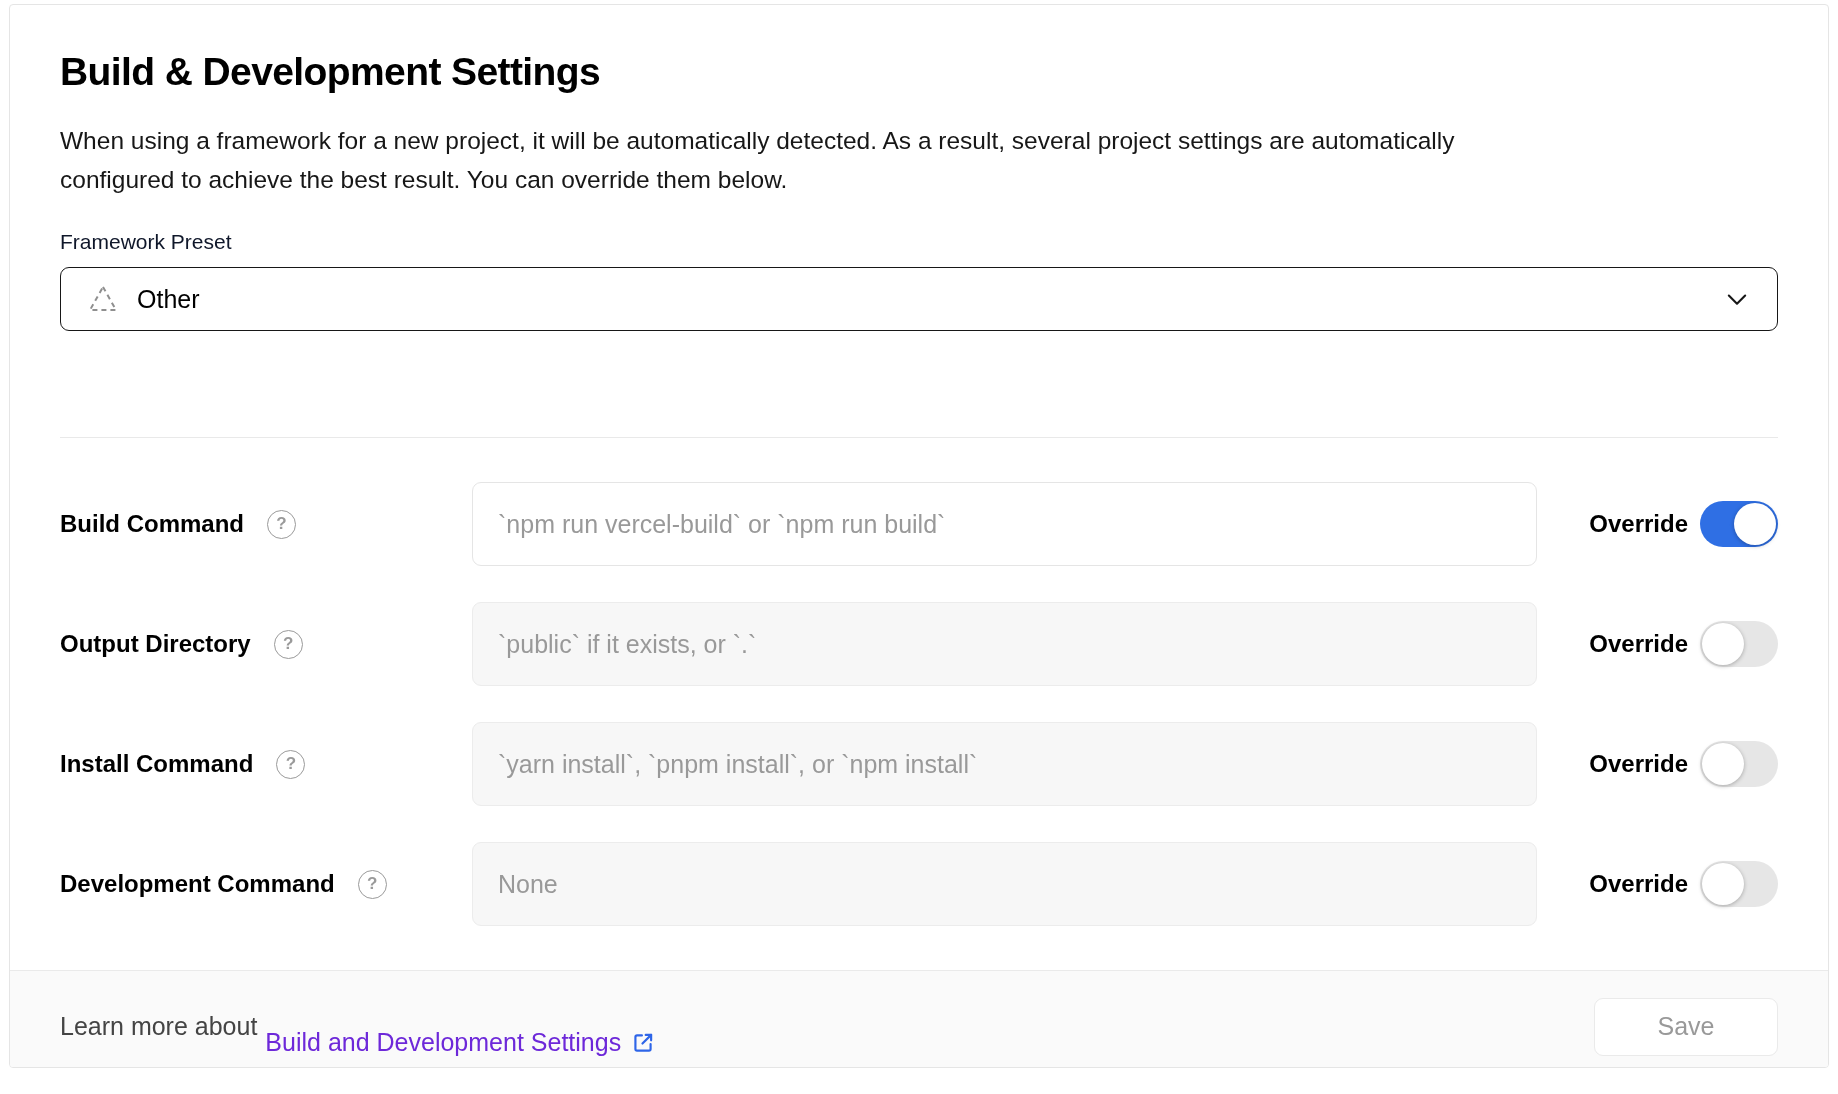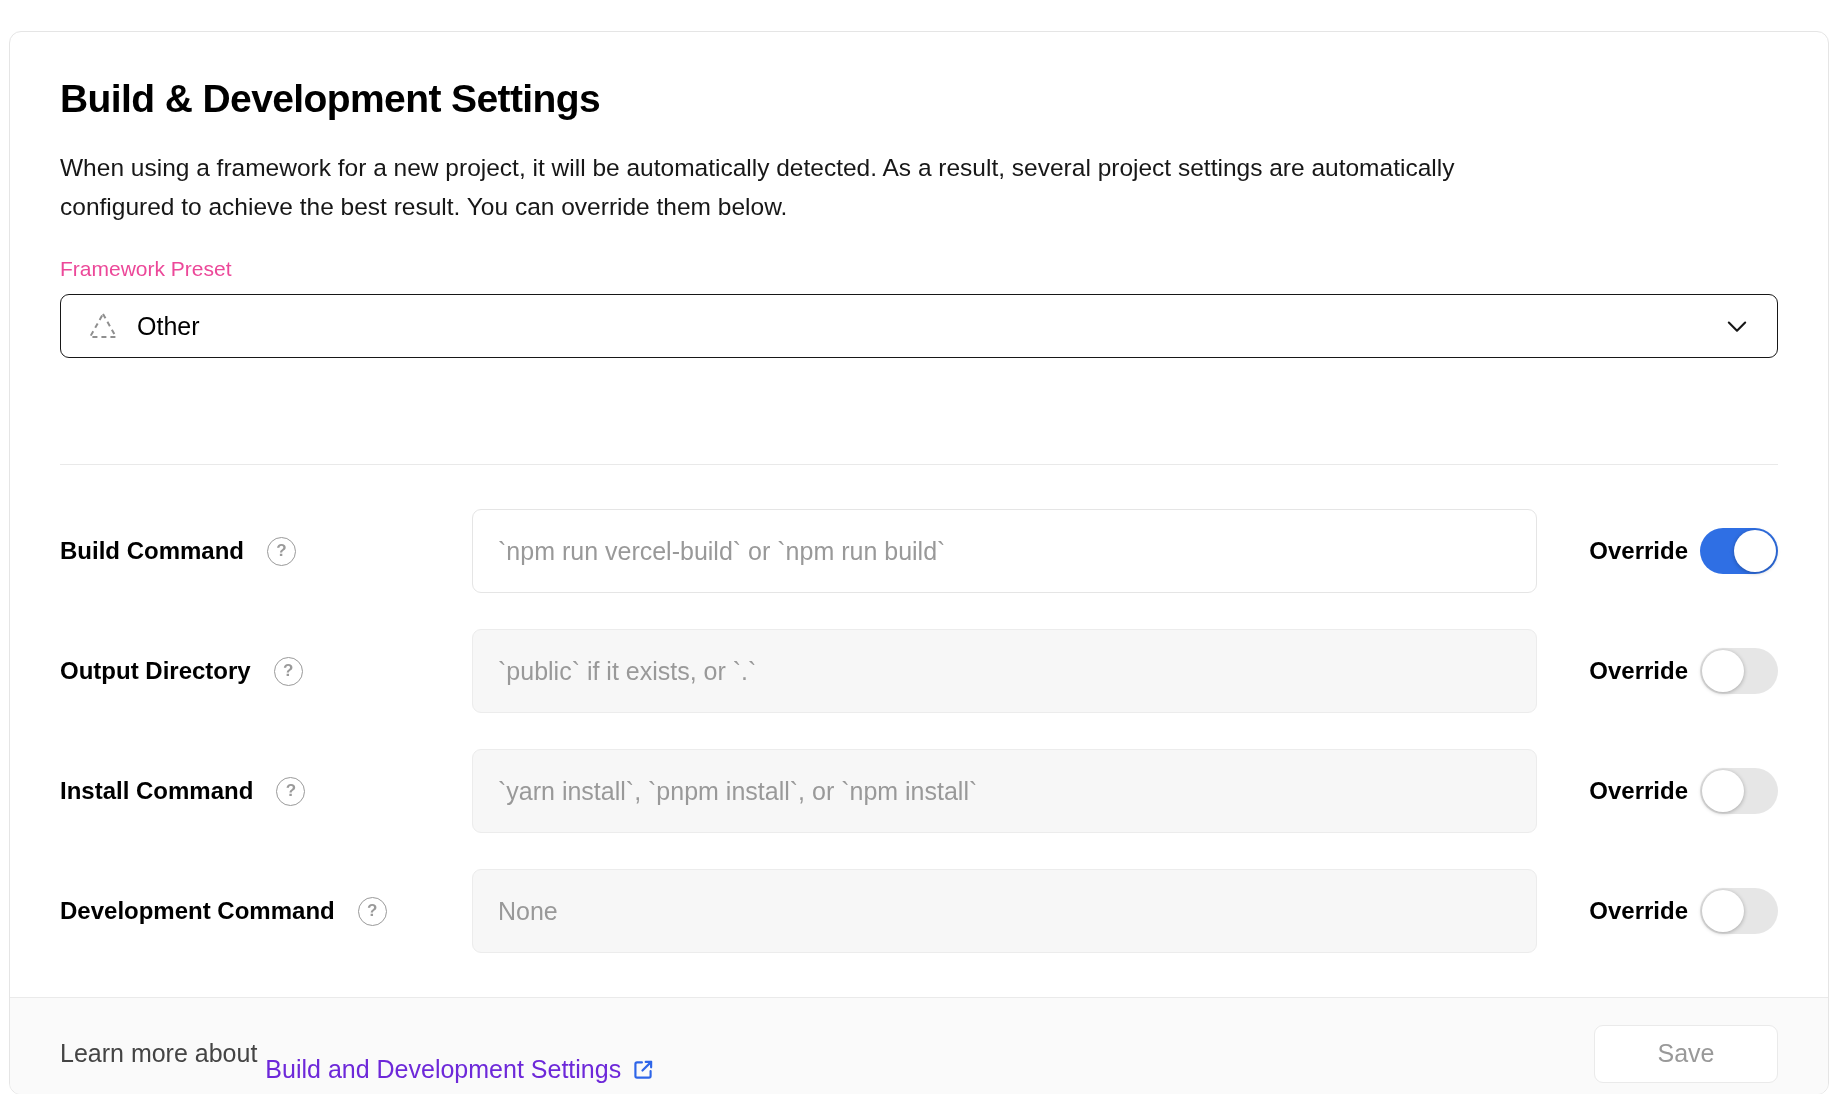--- a/index.html
+++ b/index.html
@@ -3,39 +3,39 @@
 <meta charset="utf-8">
 <style>
   * { box-sizing: border-box; }
   html, body { margin: 0; padding: 0; background: #ffffff; }
   body {
     width: 1838px; height: 1094px; position: relative;
     font-family: "Liberation Sans", "DejaVu Sans", sans-serif;
     color: #000;
   }
   .card {
-    position: absolute; left: 9px; top: 31px;
+    position: absolute; left: 9px; top: 4px;
     width: 1820px; height: 1064px;
     background: #fff;
     border: 1px solid #e5e5e5;
-    border-radius: 12px;
+    border-radius: 4px;
     display: flex; flex-direction: column;
     overflow: hidden;
   }
   .card-body { padding: 44px 50px 0 50px; }
   .page-title {
     font-size: 39px; font-weight: 700; letter-spacing: -0.6px;
     line-height: 46px; margin: 0; color: #000;
   }
   .description {
     font-size: 24.5px; line-height: 39px; color: #171717;
     margin: 26px 0 0 0; max-width: 1510px;
   }
   .field-label {
-    display: block; font-size: 21px; color: #ec4899;
+    display: block; font-size: 21px; color: #0f172a;
     margin: 30px 0 13px 0; line-height: 25px;
   }
   .select {
     height: 64px; width: 100%;
     border: 1.5px solid #171717; border-radius: 9px;
     display: flex; align-items: center;
     padding: 0 26px; gap: 18px; cursor: pointer; background: #fff;
   }
   .select-value { font-size: 25px; color: #000; }
   .select .chevron { margin-left: auto; display: flex; }

